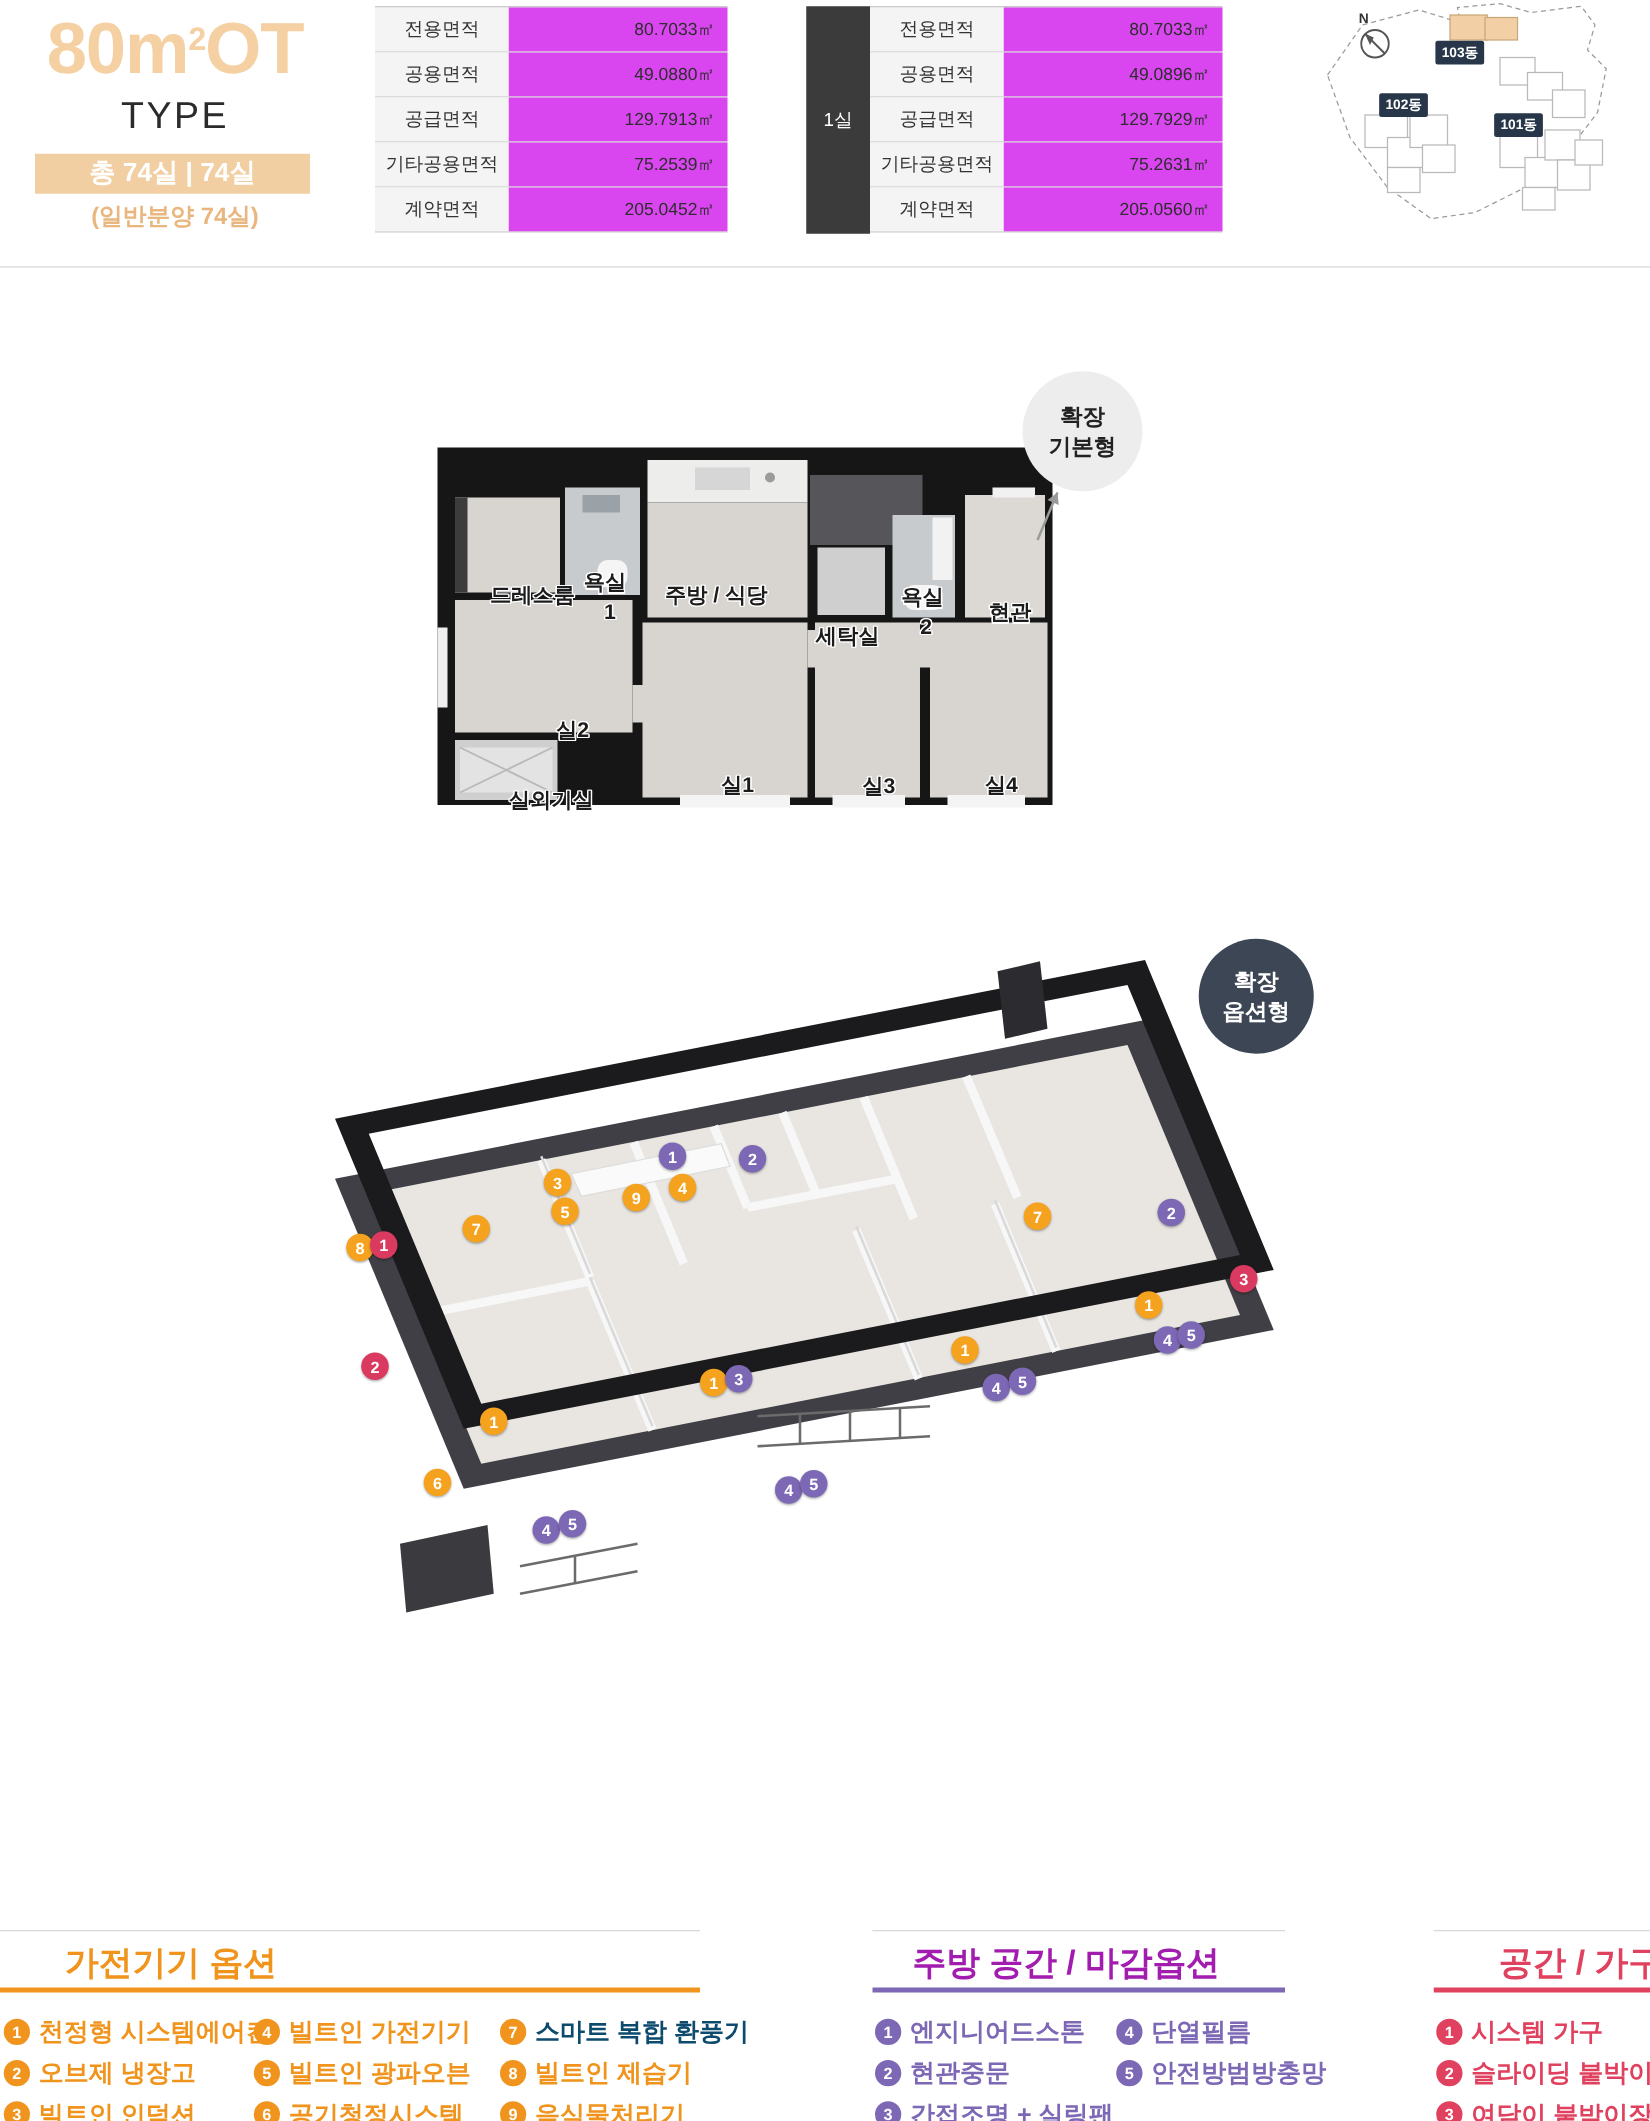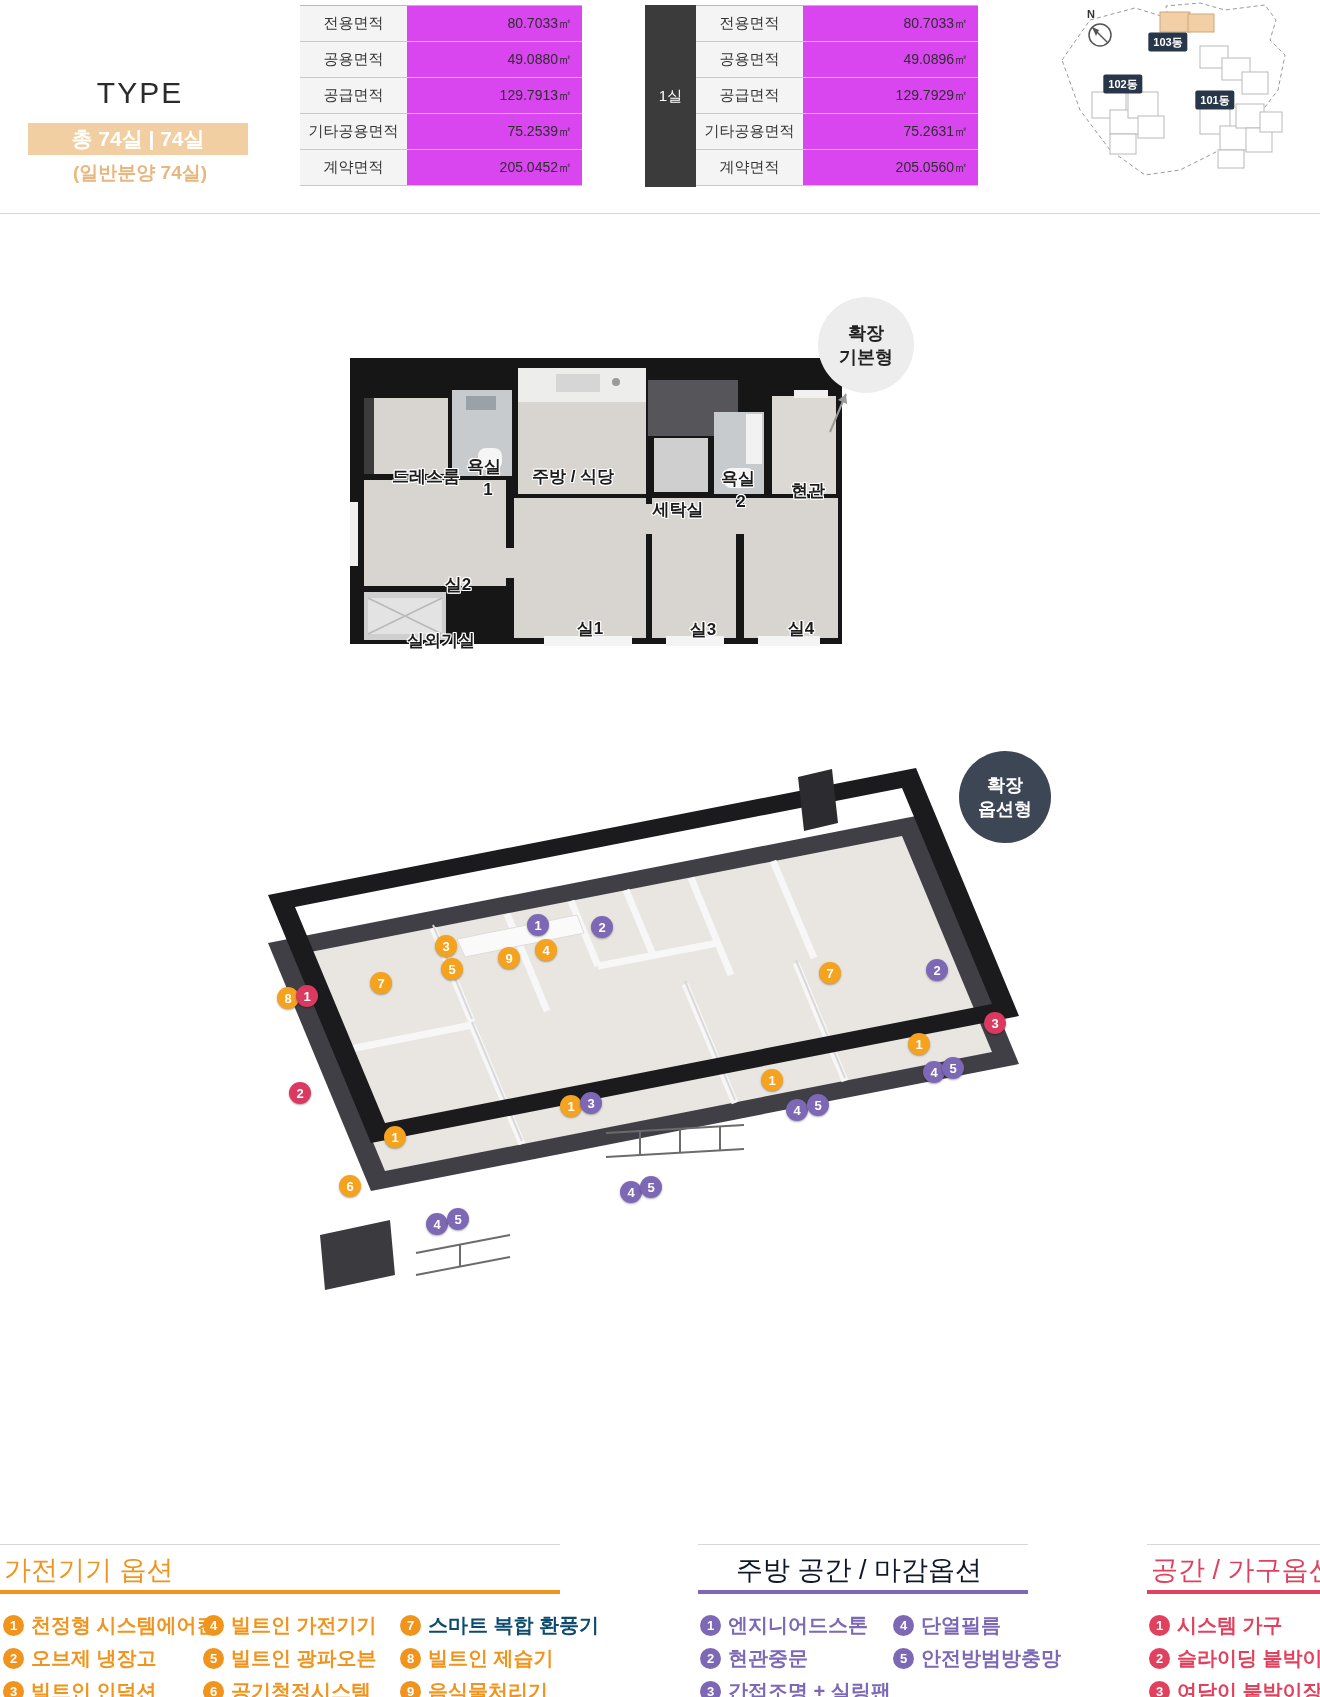--- a/index.html
+++ b/index.html
@@ -50,32 +50,35 @@
   .badge-option{left:959px;top:751px;width:92px;height:92px;background:#3d4654;color:#fff;}
 
   
   .plan3d{left:180px;top:765px;width:870px;height:545px;}
   .marker{position:absolute;width:22px;height:22px;border-radius:50%;
     transform:translate(-50%,-50%);display:flex;align-items:center;justify-content:center;
     color:#fff;font-size:13px;font-weight:700;box-shadow:0 1px 2px rgba(0,0,0,.35);}
 
   
   .lg-topline{position:absolute;height:1px;background:#d8d8d8;}
-  .lg-title{position:absolute;font-size:27px;font-weight:400;white-space:nowrap;}
+  .lg-title{position:absolute;font-size:27px;font-weight:700;white-space:nowrap;margin-left:48px;}
   .lg-underline{position:absolute;height:4px;}
   .lg-item{position:absolute;display:flex;align-items:center;white-space:nowrap;}
   .lg-num{width:21px;height:21px;border-radius:50%;color:#fff;font-size:13px;font-weight:700;
     display:flex;align-items:center;justify-content:center;margin-right:7px;flex:0 0 21px;}
   .lg-text{font-size:20px;font-weight:600;}
 </style>
 </head>
 <body>
 
 <div class="page">
 
+  <div class="abs type-title">
+    <span>80m</span><sup>2</sup><span>OT</span>
+  </div>
   <div class="abs type-label">TYPE</div>
   <div class="abs type-badge">총 74실 | 74실</div>
   <div class="abs type-note">(일반분양 74실)</div>
 
   <div class="abs area-table" style="left:300px">
     <div class="at-body">
         <div class="at-row">
           <div class="at-label">전용면적</div>
           <div class="at-value">80.7033㎡</div>
         </div>
@@ -337,21 +340,21 @@
       </div>
       <div class="abs lg-item" style="left: 400px; top: 1645px;">
         <span class="lg-num" style="background: rgb(240, 148, 29);">8</span>
         <span class="lg-text" style="color: rgb(240, 148, 29);">빌트인 제습기</span>
       </div>
       <div class="abs lg-item" style="left: 400px; top: 1678px;">
         <span class="lg-num" style="background: rgb(240, 148, 29);">9</span>
         <span class="lg-text" style="color: rgb(240, 148, 29);">음식물처리기</span>
       </div>
       <div class="abs lg-topline" style="left: 698px; top: 1544px; width: 330px;"></div>
-      <div class="abs lg-title" style="left: 736px; top: 1552px; color: #0f172a;">주방 공간 / 마감옵션</div>
+      <div class="abs lg-title" style="left: 682px; top: 1552px; color: #a21caf;">주방 공간 / 마감옵션</div>
       <div class="abs lg-underline" style="left: 698px; top: 1590px; width: 330px; background: rgb(125, 104, 181);"></div>
       <div class="abs lg-item" style="left: 700px; top: 1612px;">
         <span class="lg-num" style="background: rgb(125, 104, 181);">1</span>
         <span class="lg-text" style="color: rgb(125, 104, 181);">엔지니어드스톤</span>
       </div>
       <div class="abs lg-item" style="left: 700px; top: 1645px;">
         <span class="lg-num" style="background: rgb(125, 104, 181);">2</span>
         <span class="lg-text" style="color: rgb(125, 104, 181);">현관중문</span>
       </div>
       <div class="abs lg-item" style="left: 700px; top: 1678px;">

